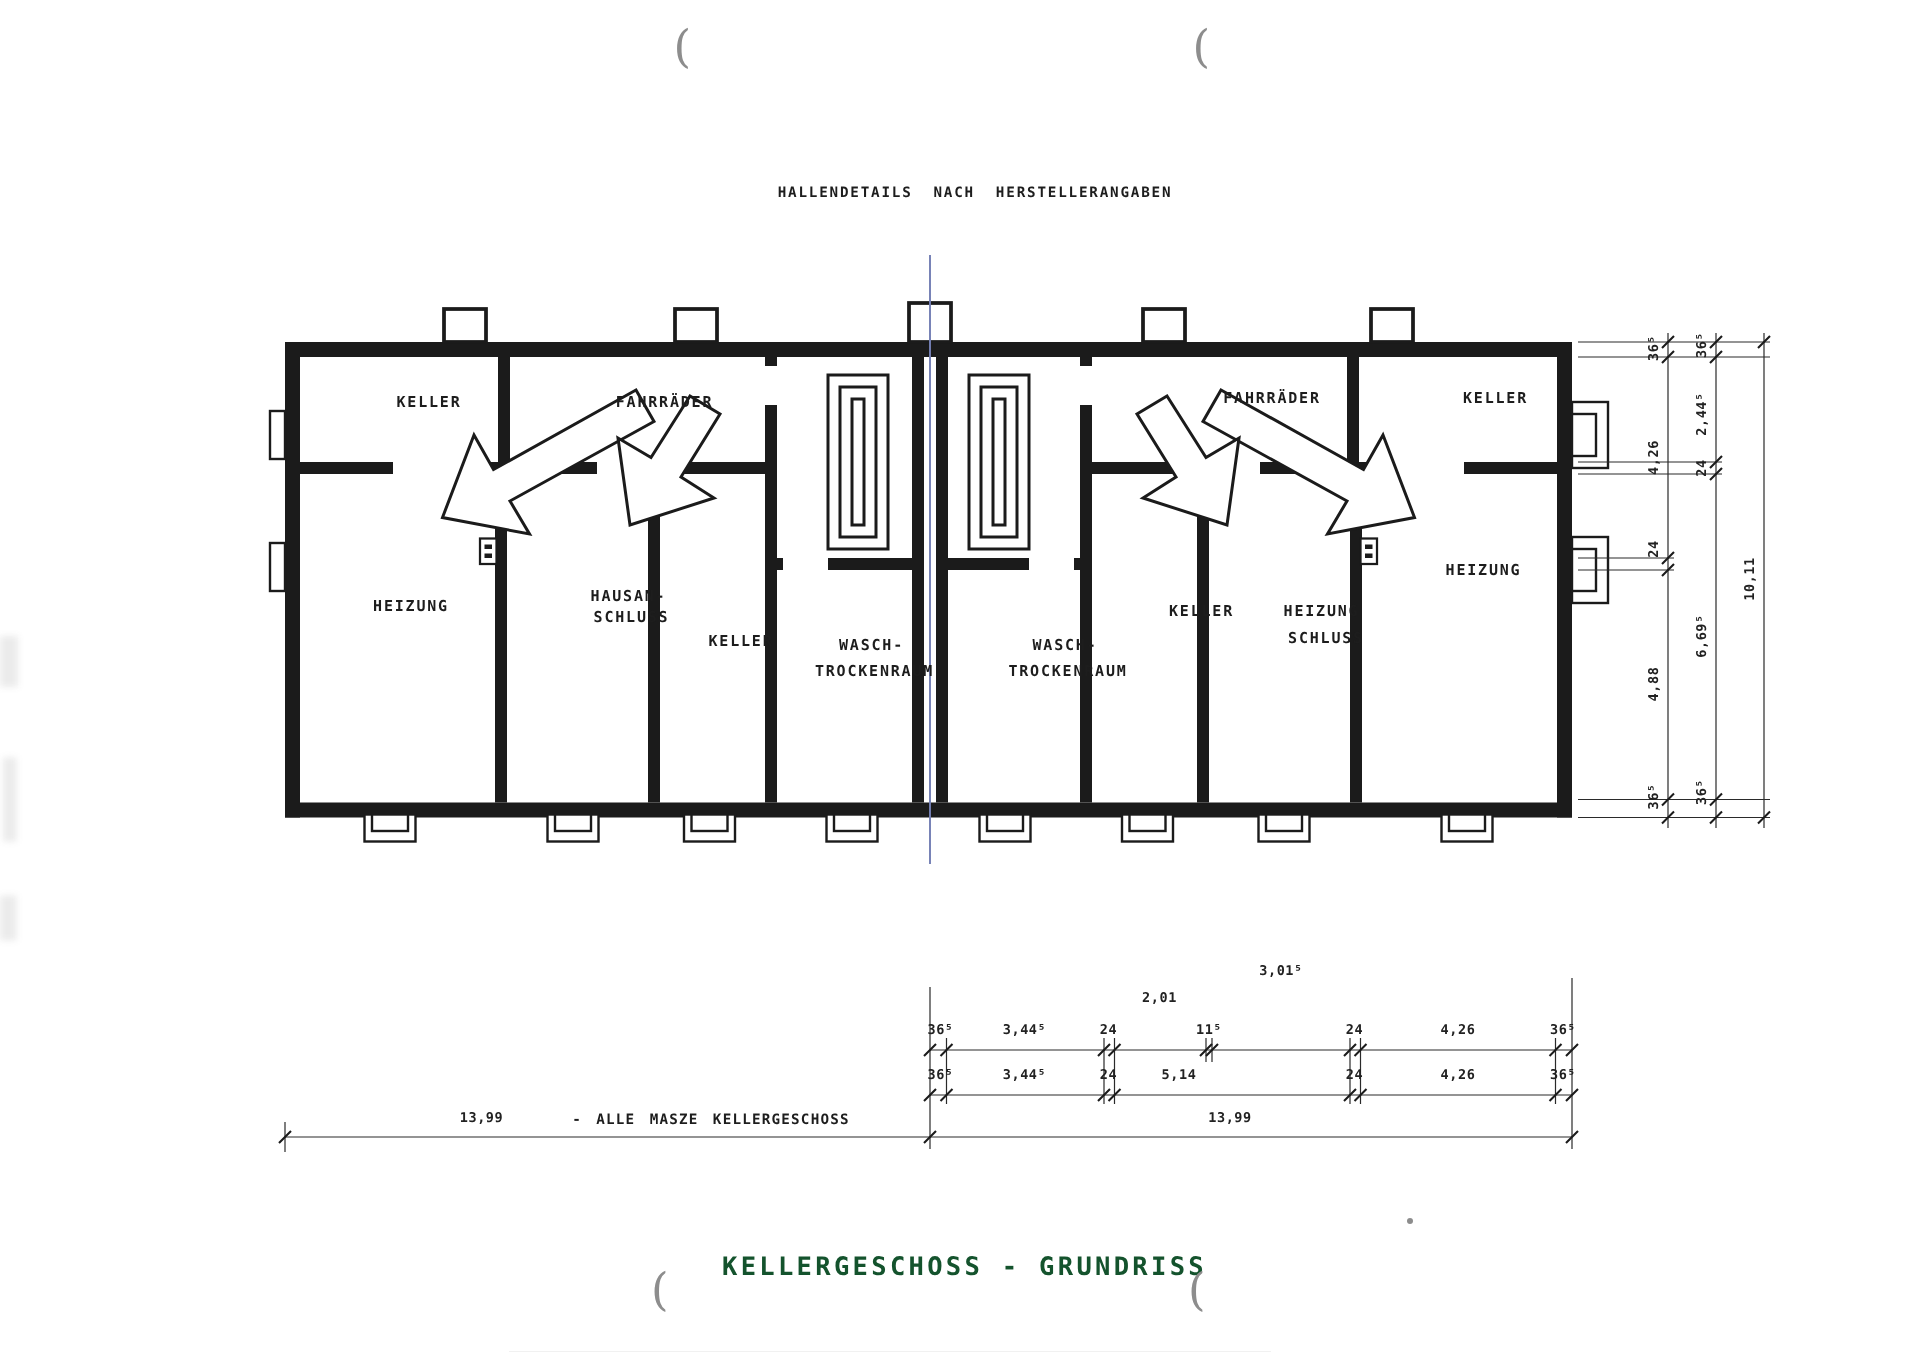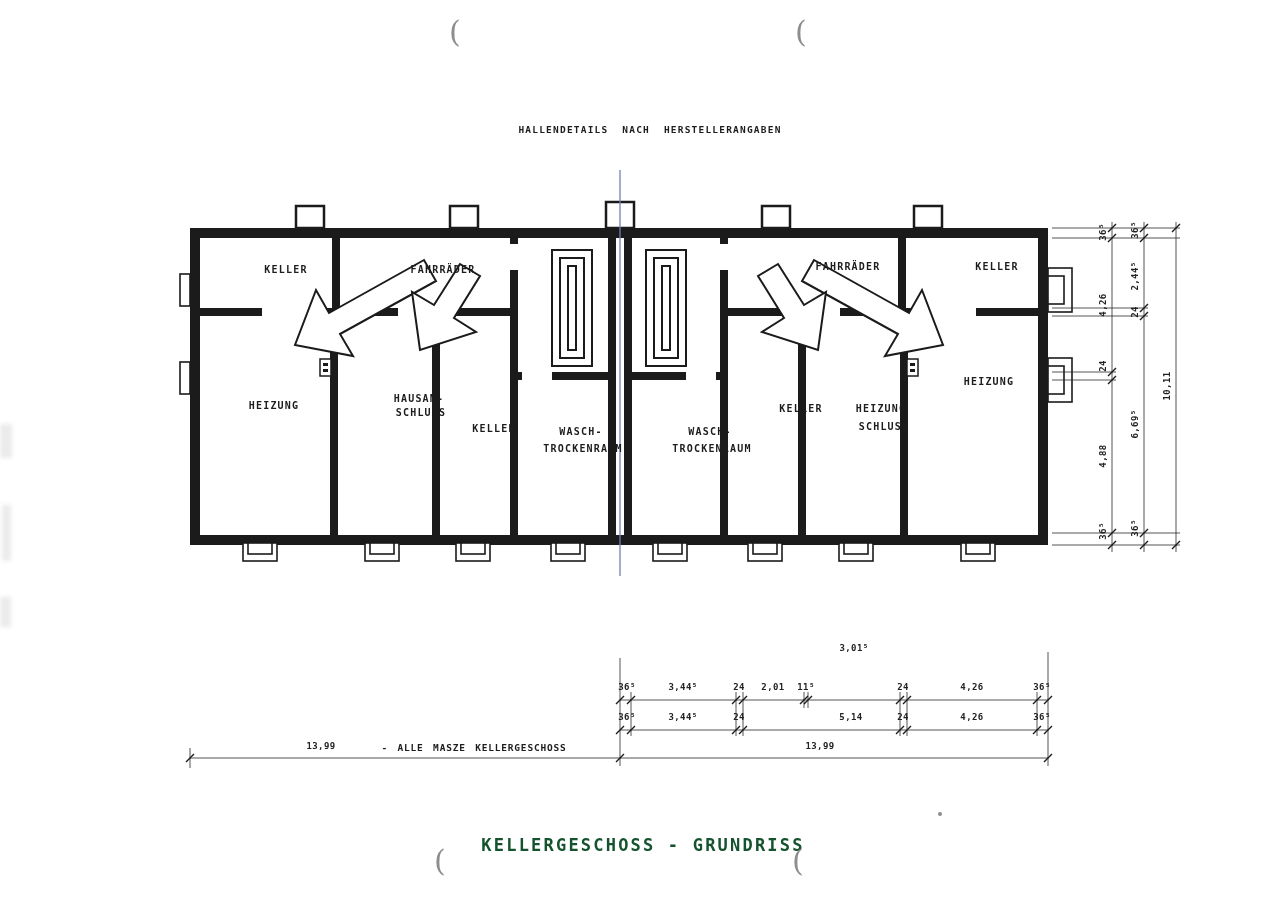--- a/index.html
+++ b/index.html
@@ -178,31 +178,31 @@
   <div class="dim vdim" style="left:1135px;top:276px">2,44⁵</div>
   <div class="dim vdim" style="left:1135px;top:312px">24</div>
   <div class="dim vdim" style="left:1135px;top:424px">6,69⁵</div>
   <div class="dim vdim" style="left:1135px;top:528px">36⁵</div>
 
   <div class="dim vdim" style="left:1167px;top:386px">10,11</div>
 
   <div class="dim" style="left:627px;top:687px">36⁵</div>
   <div class="dim" style="left:683px;top:687px">3,44⁵</div>
   <div class="dim" style="left:739px;top:687px">24</div>
-  <div class="dim" style="left:773px;top:687px">2,01</div>
+  <div class="dim" style="left:773px;top:666px">2,01</div>
   <div class="dim" style="left:806px;top:687px">11⁵</div>
   <div class="dim" style="left:854px;top:648px">3,01⁵</div>
   <div class="dim" style="left:903px;top:687px">24</div>
   <div class="dim" style="left:972px;top:687px">4,26</div>
   <div class="dim" style="left:1042px;top:687px">36⁵</div>
 
   <div class="dim" style="left:627px;top:717px">36⁵</div>
   <div class="dim" style="left:683px;top:717px">3,44⁵</div>
   <div class="dim" style="left:739px;top:717px">24</div>
-  <div class="dim" style="left:851px;top:717px">5,14</div>
+  <div class="dim" style="left:786px;top:717px">5,14</div>
   <div class="dim" style="left:903px;top:717px">24</div>
   <div class="dim" style="left:972px;top:717px">4,26</div>
   <div class="dim" style="left:1042px;top:717px">36⁵</div>
 
   <div class="dim" style="left:321px;top:746px">13,99</div>
   <div class="mnote" style="left:474px;top:747px">- ALLE MASZE KELLERGESCHOSS</div>
   <div class="dim" style="left:820px;top:746px">13,99</div>
 
   <div class="title" style="left:643px;top:845px">KELLERGESCHOSS - GRUNDRISS</div>
 

